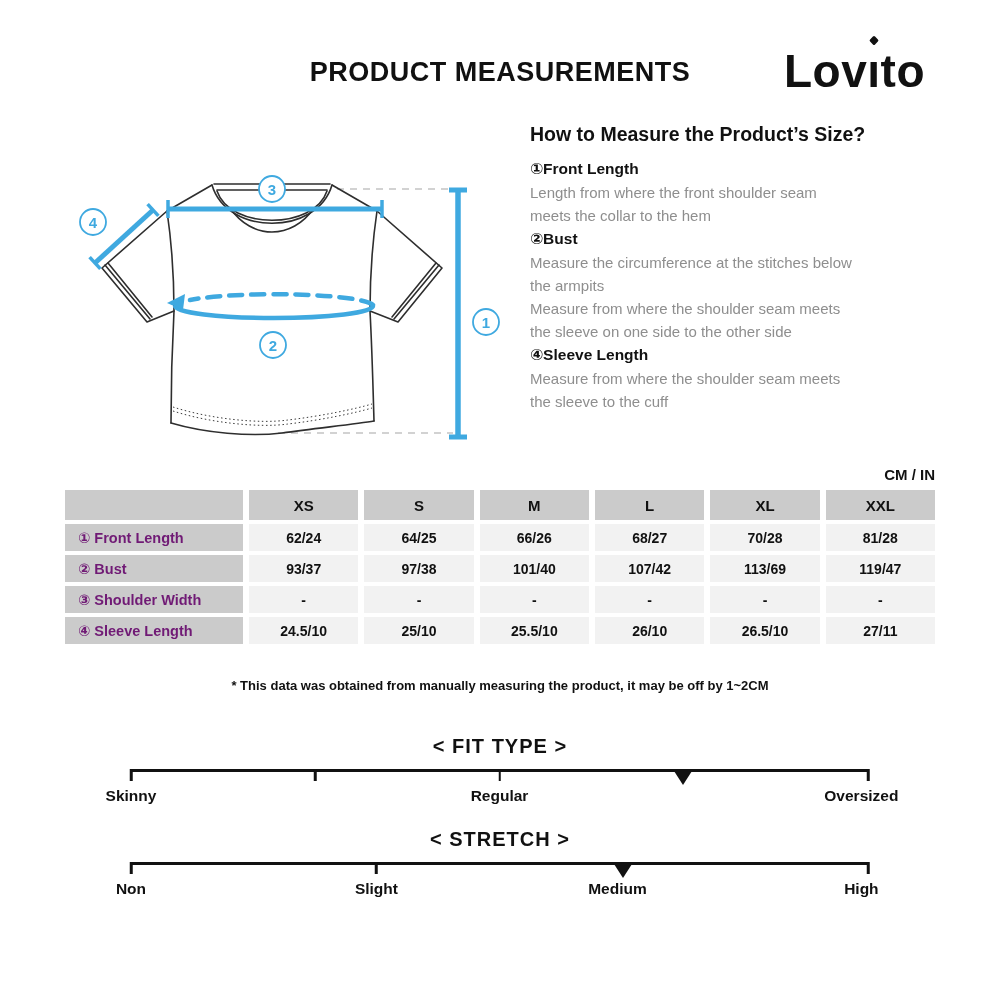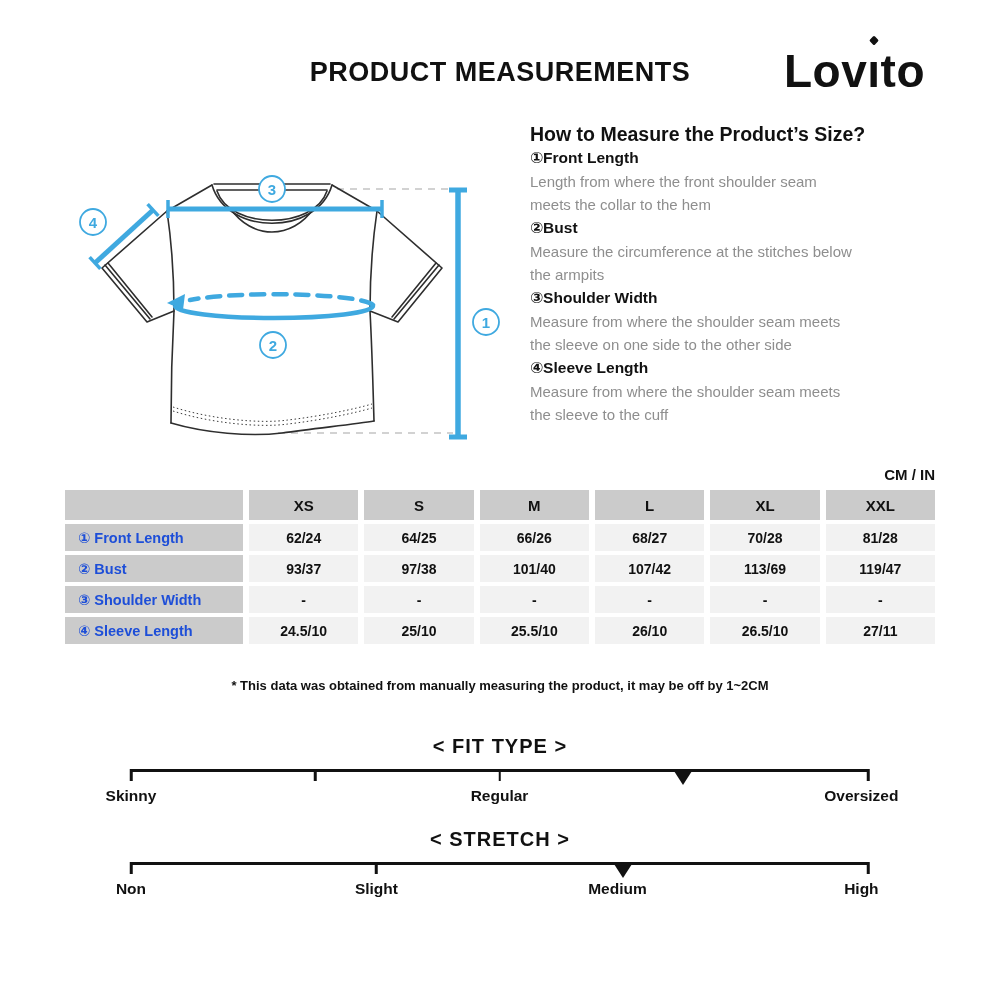--- a/index.html
+++ b/index.html
@@ -26,33 +26,33 @@
   .diagram{position:absolute;left:60px;top:150px;width:450px;height:320px;}
   .tee{stroke:#2e2e2e;fill:none;stroke-width:1.6;stroke-linecap:round;stroke-linejoin:round;}
   .stitch{stroke:#3a3a3a;fill:none;stroke-width:1;stroke-dasharray:1.5 2.6;}
   .gdash{stroke:#c4c4c4;fill:none;stroke-width:1.6;stroke-dasharray:7 6;}
   .blue{stroke:var(--accent);fill:none;}
   .badge circle{fill:#fff;stroke:var(--accent);stroke-width:1.8;}
   .badge text{fill:var(--accent);font-size:15px;font-weight:700;text-anchor:middle;}
 
   
   .howto{position:absolute;left:530px;top:123px;width:420px;}
-  .howto h2{font-size:19.5px;font-weight:700;}
+  .howto h2{font-size:19.5px;font-weight:700;margin-bottom:11px;}
   .ht-label{font-size:15.5px;font-weight:700;line-height:24px;}
   .ht-desc{font-size:15px;font-weight:400;line-height:23px;color:var(--muted);white-space:pre-line;}
 
   
   .unit-label{position:absolute;top:466px;right:65px;font-size:15px;font-weight:700;}
   .size-table{position:absolute;left:65px;top:490px;width:870px;display:grid;
     grid-template-columns:178px repeat(6,1fr);grid-auto-rows:27px;grid-template-rows:30px;
     gap:4px 6px;}
   .size-table .cell{display:flex;align-items:center;justify-content:center;}
   .size-table .th{background:var(--hdr-gray);font-size:15px;font-weight:700;}
   .size-table .lbl{background:var(--hdr-gray);justify-content:flex-start;padding-left:13px;
-    font-size:14.5px;font-weight:600;color:#1d4ed8;}
+    font-size:14.5px;font-weight:600;color:#701a75;}
   .size-table .val{background:var(--cell-gray);font-size:14px;font-weight:700;}
 
   
   .note{position:absolute;top:678px;left:0;width:100%;text-align:center;
     font-size:13px;font-weight:700;}
 
   
   .slider-block{position:absolute;left:0;width:100%;height:72px;}
   .slider-title{position:absolute;top:0;width:100%;text-align:center;
     font-size:20px;font-weight:800;letter-spacing:1px;}
@@ -145,21 +145,20 @@
 
   <div class="howto">
     <h2>How to Measure the Product’s Size?</h2>
     <div id="howto-list">
         <div class="ht-label">①Front Length</div>
         <div class="ht-desc">Length from where the front shoulder seam
 meets the collar to the hem</div>
         <div class="ht-label">②Bust</div>
         <div class="ht-desc">Measure the circumference at the stitches below
 the armpits</div>
-        <div class="ht-label">③Shoulder Width</div>
         <div class="ht-desc">Measure from where the shoulder seam meets
 the sleeve on one side to the other side</div>
         <div class="ht-label">④Sleeve Length</div>
         <div class="ht-desc">Measure from where the shoulder seam meets
 the sleeve to the cuff</div>
       </div>
   </div>
 
   <div class="unit-label">CM / IN</div>
   <div class="size-table" id="size-table">

